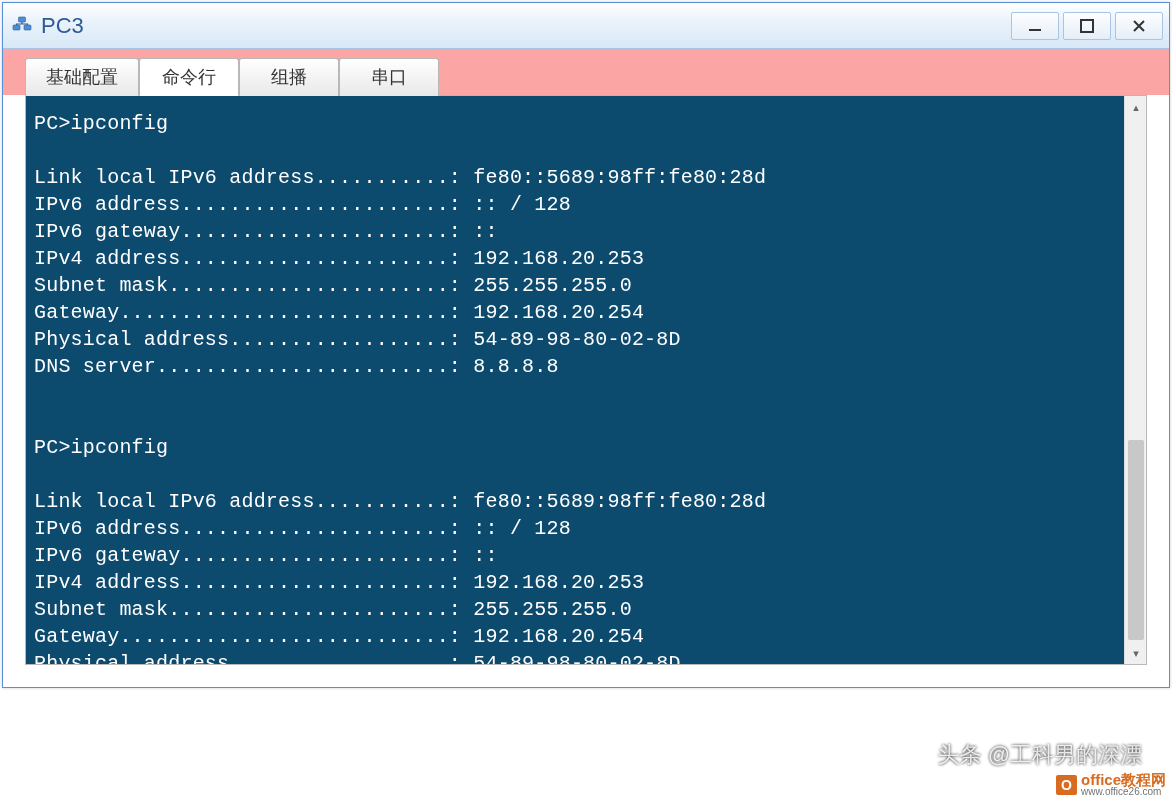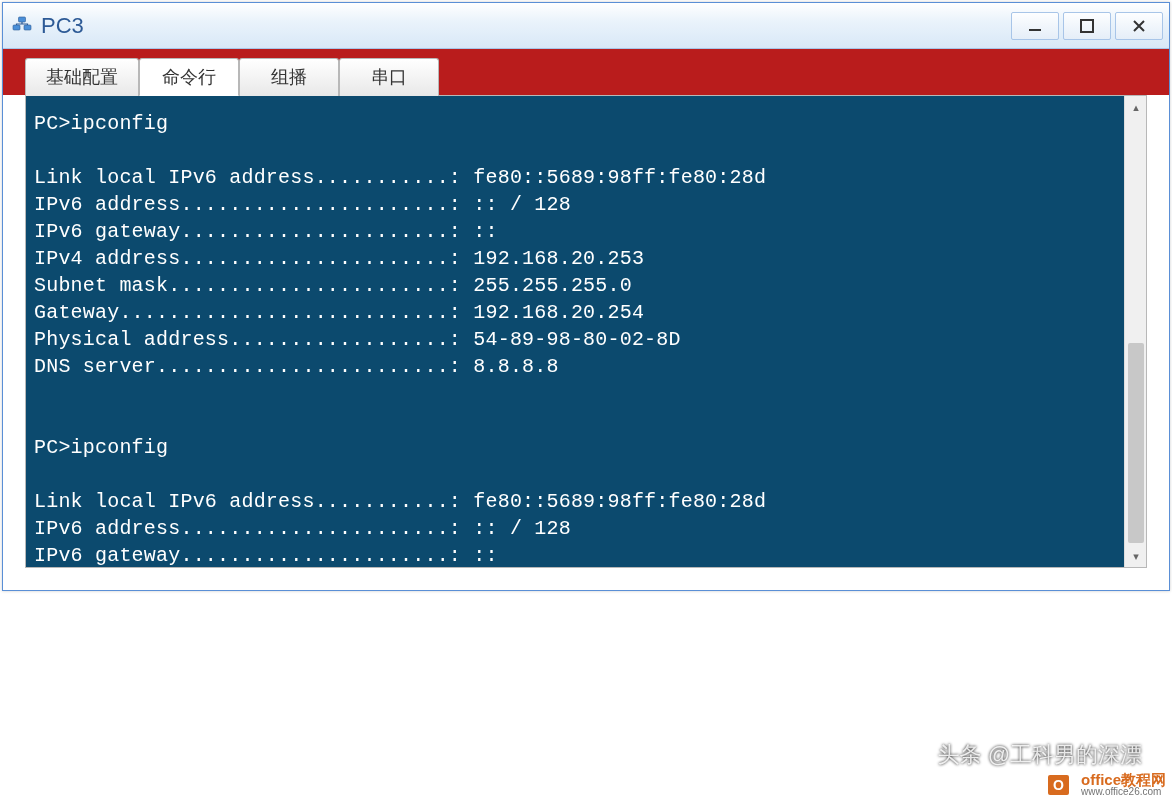--- a/index.html
+++ b/index.html
@@ -10,21 +10,21 @@
     body {
       font-family: "Microsoft YaHei", Arial, sans-serif;
       background: #fff;
       width: 1172px;
       height: 800px;
       overflow: hidden;
       position: relative;
     }
     .window {
       width: 1168px;
-      height: 589px;
+      height: 686px;
       border: 1px solid #5a8fd6;
       margin: 2px;
       background: #fff;
       display: flex;
       flex-direction: column;
       box-shadow: 0 0 3px rgba(0,0,0,0.2);
     }
     .titlebar {
       height: 46px;
       background: linear-gradient(to bottom, #ffffff 0%, #eaf3fb 40%, #d8e8f7 100%);
@@ -61,21 +61,21 @@
       justify-content: center;
       border-radius: 2px;
       font-size: 18px;
       color: #333;
       cursor: pointer;
       font-family: Arial, sans-serif;
     }
     .win-btn svg { display: block; }
     .tabs-wrapper {
       padding: 8px 22px 0 22px;
-      background: #b91c1c;
+      background: #fca5a5;
     }
     .tabs {
       display: flex;
     }
     .tab {
       padding: 6px 20px;
       border: 1px solid #b8b8b8;
       border-bottom: none;
       background: linear-gradient(to bottom, #ffffff, #e8e8e8);
       font-size: 18px;
@@ -179,21 +179,20 @@
     }
     .wm-text-bottom {
       font-size: 10px;
       color: #737373;
       line-height: 1;
     }
     .wm-stack {
       display: flex;
       flex-direction: column;
       line-height: 1.1;
-      margin-left: 8px;
     }
   </style>
 </head>
 <body>
 
 <div class="window">
   <div class="titlebar">
     <span class="title-icon">
       <svg width="24" height="24" viewBox="0 0 24 24">
         <rect x="3" y="11" width="7" height="5" rx="1" fill="#4a8fd8" stroke="#2d5a96" stroke-width="0.6"></rect>

